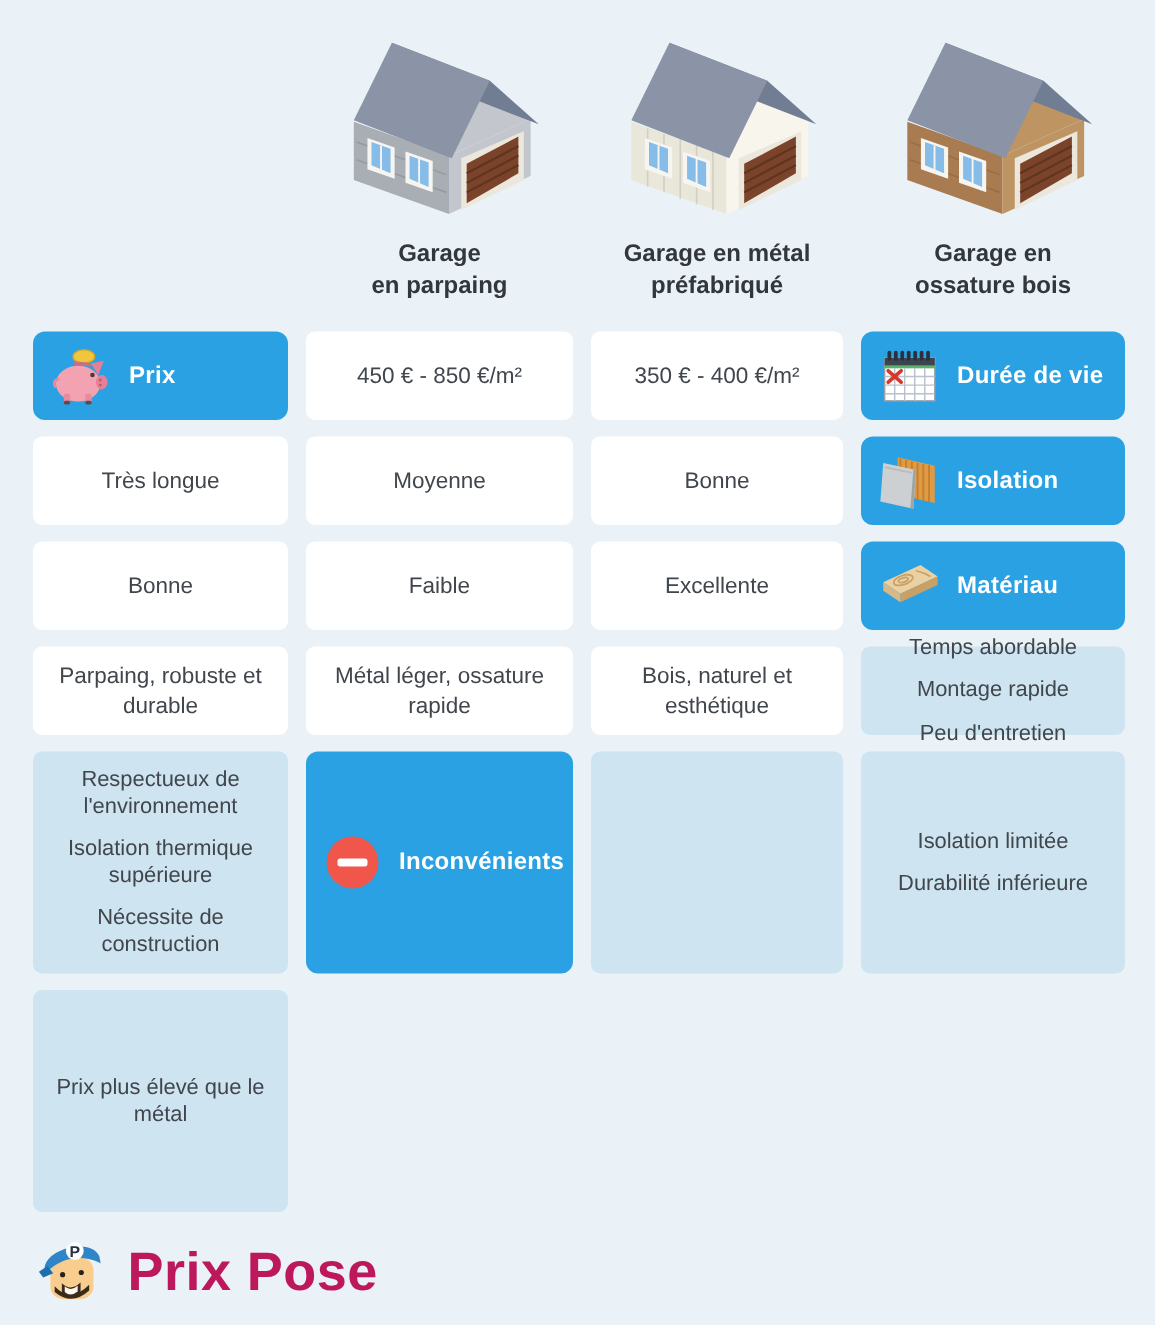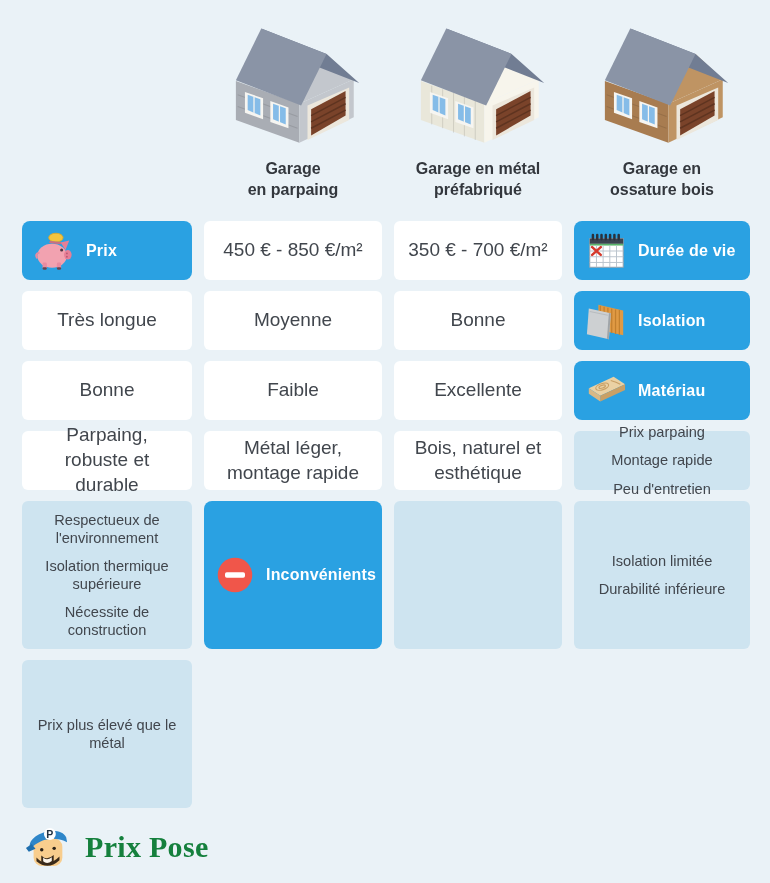--- a/index.html
+++ b/index.html
@@ -31,28 +31,28 @@
     display:flex;align-items:center;gap:11px;
     padding-left:11px;box-sizing:border-box;
   }
   .label .icon{flex:0 0 auto;display:flex;align-items:center;justify-content:center;}
   .label-text{color:#ffffff;font-weight:bold;font-size:16px;letter-spacing:.2px;}
   
   .cell{
     border-radius:6px;
     display:flex;flex-direction:column;align-items:center;justify-content:center;
     text-align:center;box-sizing:border-box;padding:6px 12px;
-    font-size:19px;line-height:1.3;
+    font-size:15px;line-height:1.3;
   }
   .cell.white{background:#ffffff;}
   .cell.lightblue{background:#cee4f0;font-size:14.6px;line-height:1.24;}
   .cell-line{margin:5px 0;}
   
   .footer{display:flex;align-items:center;gap:15px;padding:12px 0 0 24px;}
-  .brand-text{font-size:30px;font-weight:bold;color:#15803d;letter-spacing:.3px;font-family:Liberation Serif, serif;}
+  .brand-text{font-size:36px;font-weight:bold;color:#be185d;letter-spacing:.3px;}
   
   .house .roofL{fill:#8a94a6;} .house .roofR{fill:#717d93;}
   .house .doorFrame{fill:#ece7dc;} .house .door{fill:#7a432a;}
   .house .slat{stroke:#5f3420;stroke-width:1.6;}
   .house .winF{fill:#f6f5f1;} .house .winG{fill:#85bce8;} .house .winM{stroke:#f6f5f1;stroke-width:1.4;}
   .house-parpaing .side{fill:#a9adb4;} .house-parpaing .front{fill:#c3c7cd;}
   .house-metal .side{fill:#e9e7da;} .house-metal .front{fill:#f7f5ec;}
   .house-bois .side{fill:#a87c50;} .house-bois .front{fill:#bf9463;}
   .house .tex{stroke:rgba(0,0,0,.10);stroke-width:1.2;fill:none;}
 </style>
@@ -158,21 +158,21 @@
         <circle cx="30" cy="21" r="1.6" fill="#4c3640"></circle>
         <path d="M6,24 q-4,1 -2,5" stroke="#e98ba0" stroke-width="2" fill="none" stroke-linecap="round"></path>
       </svg>
     </span>
     <span class="label-text">Prix</span>
   </div>
   <div class="cell white">
       <span>450 € - 850 €/m²</span>
     </div>
   <div class="cell white">
-      <span>350 € - 700 €/m²</span>
+      <span>350 € - 400 €/m²</span>
     </div>
 
   <div class="label">
     <span class="icon">
       <svg width="42" height="42" viewBox="0 0 44 44">
         <rect x="5" y="9" width="35" height="30" fill="#ffffff" stroke="#97a1ac" stroke-width="1"></rect>
         <rect x="5" y="9" width="35" height="5.5" fill="#3c4450"></rect>
         <g fill="#2a313b">
           <rect x="7" y="4" width="2.6" height="7" rx="1.2"></rect>
             <rect x="11.5" y="4" width="2.6" height="7" rx="1.2"></rect>
@@ -238,28 +238,28 @@
           <path d="M27,11 q6,1.5 10,4"></path>
         </g>
       </svg>
     </span>
     <span class="label-text">Matériau</span>
   </div>
   <div class="cell white">
       <span>Parpaing, robuste et durable</span>
     </div>
   <div class="cell white">
-      <span>Métal léger, montage rapide</span>
+      <span>Métal léger, ossature rapide</span>
     </div>
   <div class="cell white">
       <span>Bois, naturel et esthétique</span>
     </div>
 
   <div class="cell lightblue">
-      <div class="cell-line">Prix parpaing</div>
+      <div class="cell-line">Temps abordable</div>
       <div class="cell-line">Montage rapide</div>
       <div class="cell-line">Peu d'entretien</div>
     </div>
   <div class="cell lightblue">
       <div class="cell-line">Respectueux de l'environnement</div>
       <div class="cell-line">Isolation thermique supérieure</div>
       <div class="cell-line">Nécessite de construction</div>
     </div>
 
   <div class="label">

